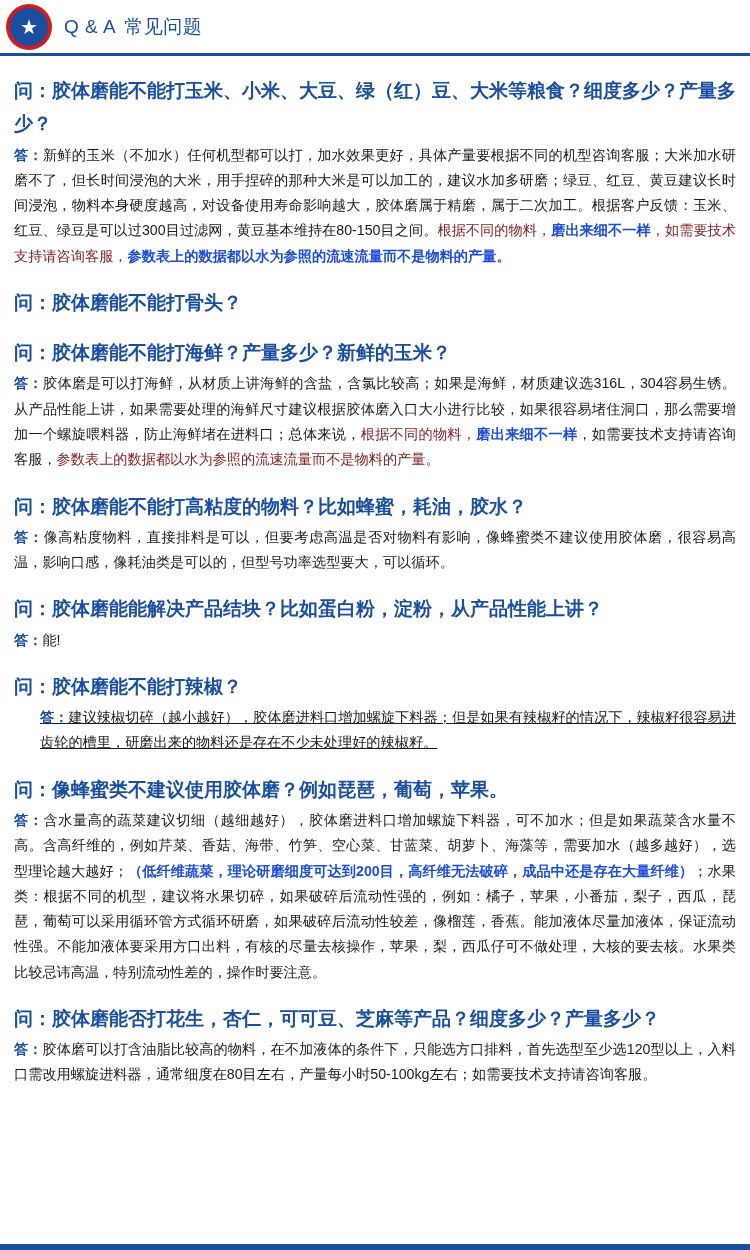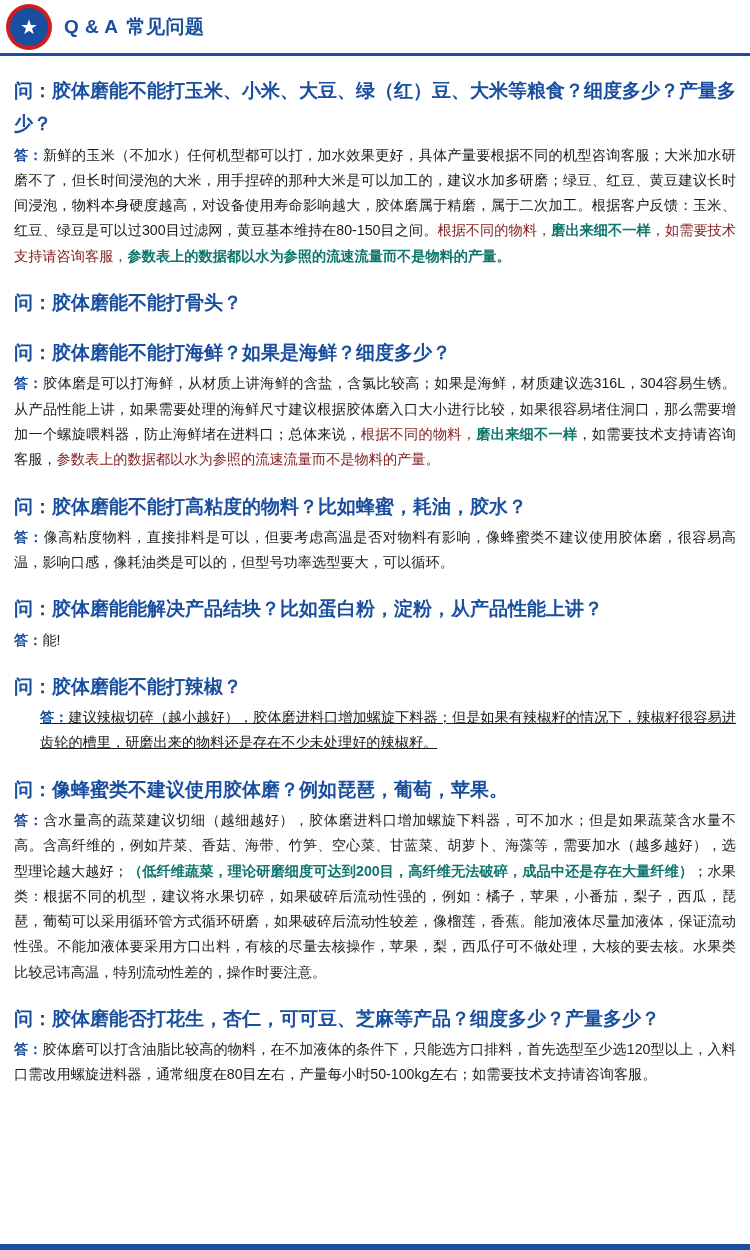--- a/index.html
+++ b/index.html
@@ -51,21 +51,21 @@
     justify-content: center;
   }
   .logo .star {
     color: #ffffff;
     font-size: 20px;
     line-height: 20px;
   }
   .header-title {
     margin-left: 12px;
     font-size: 19px;
-    font-weight: bold;
+    font-weight: normal;
     color: #1a4fa0;
     letter-spacing: 0.5px;
   }
   .header-title .en {
     margin-right: 8px;
   }
   
   .content {
     padding: 18px 14px 26px 14px;
   }
@@ -86,21 +86,21 @@
     text-align: justify;
   }
   .a-line .lbl {
     font-weight: bold;
     color: #1a4fa0;
   }
   .red {
     color: #7f1d1d;
   }
   .red-b {
-    color: #0f766e;
+    color: #1d4ed8;
     font-weight: bold;
   }
   .indent {
     padding-left: 26px;
     text-decoration: underline;
   }
   
   .footer-bar {
     position: absolute;
     left: 0;
@@ -128,21 +128,21 @@
 
   <div class="content">
       <div class="qa-block">
         <div class="q-line"><span>问：</span><span>胶体磨能不能打玉米、小米、大豆、绿（红）豆、大米等粮食？细度多少？产量多少？</span></div>
         <div class="a-line"><span class="lbl">答：</span><span>新鲜的玉米（不加水）任何机型都可以打，加水效果更好，具体产量要根据不同的机型咨询客服；大米加水研磨不了，但长时间浸泡的大米，用手捏碎的那种大米是可以加工的，建议水加多研磨；绿豆、红豆、黄豆建议长时间浸泡，物料本身硬度越高，对设备使用寿命影响越大，胶体磨属于精磨，属于二次加工。根据客户反馈：玉米、红豆、绿豆是可以过300目过滤网，黄豆基本维持在80-150目之间。</span><span class="red">根据不同的物料，</span><span class="red-b">磨出来细不一样</span><span class="red">，如需要技术支持请咨询客服，</span><span class="red-b">参数表上的数据都以水为参照的流速流量而不是物料的产量。</span></div>
       </div>
       <div class="qa-block">
         <div class="q-line"><span>问：</span><span>胶体磨能不能打骨头？</span></div>
       </div>
       <div class="qa-block">
-        <div class="q-line"><span>问：</span><span>胶体磨能不能打海鲜？如果是海鲜？细度多少？</span></div>
+        <div class="q-line"><span>问：</span><span>胶体磨能不能打海鲜？产量多少？新鲜的玉米？</span></div>
         <div class="a-line"><span class="lbl">答：</span><span>胶体磨是可以打海鲜，从材质上讲海鲜的含盐，含氯比较高；如果是海鲜，材质建议选316L，304容易生锈。从产品性能上讲，如果需要处理的海鲜尺寸建议根据胶体磨入口大小进行比较，如果很容易堵住洞口，那么需要增加一个螺旋喂料器，防止海鲜堵在进料口；总体来说，</span><span class="red">根据不同的物料，</span><span class="red-b">磨出来细不一样</span><span>，如需要技术支持请咨询客服，</span><span class="red">参数表上的数据都以水为参照的流速流量而不是物料的产量。</span></div>
       </div>
       <div class="qa-block">
         <div class="q-line"><span>问：</span><span>胶体磨能不能打高粘度的物料？比如蜂蜜，耗油，胶水？</span></div>
         <div class="a-line"><span class="lbl">答：</span><span>像高粘度物料，直接排料是可以，但要考虑高温是否对物料有影响，像蜂蜜类不建议使用胶体磨，很容易高温，影响口感，像耗油类是可以的，但型号功率选型要大，可以循环。</span></div>
       </div>
       <div class="qa-block">
         <div class="q-line"><span>问：</span><span>胶体磨能能解决产品结块？比如蛋白粉，淀粉，从产品性能上讲？</span></div>
         <div class="a-line"><span class="lbl">答：</span><span>能!</span></div>
       </div>

